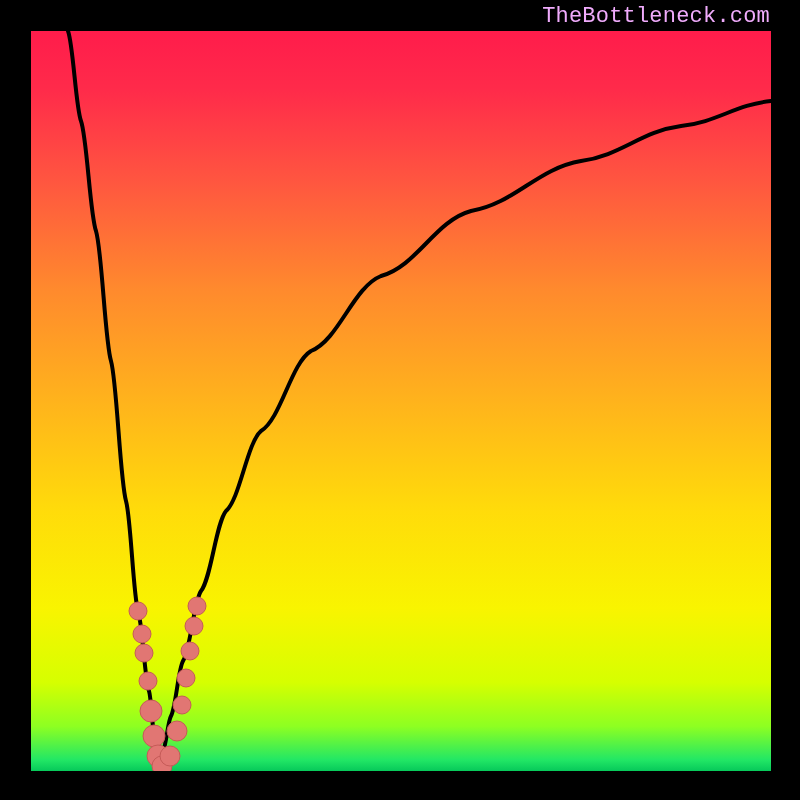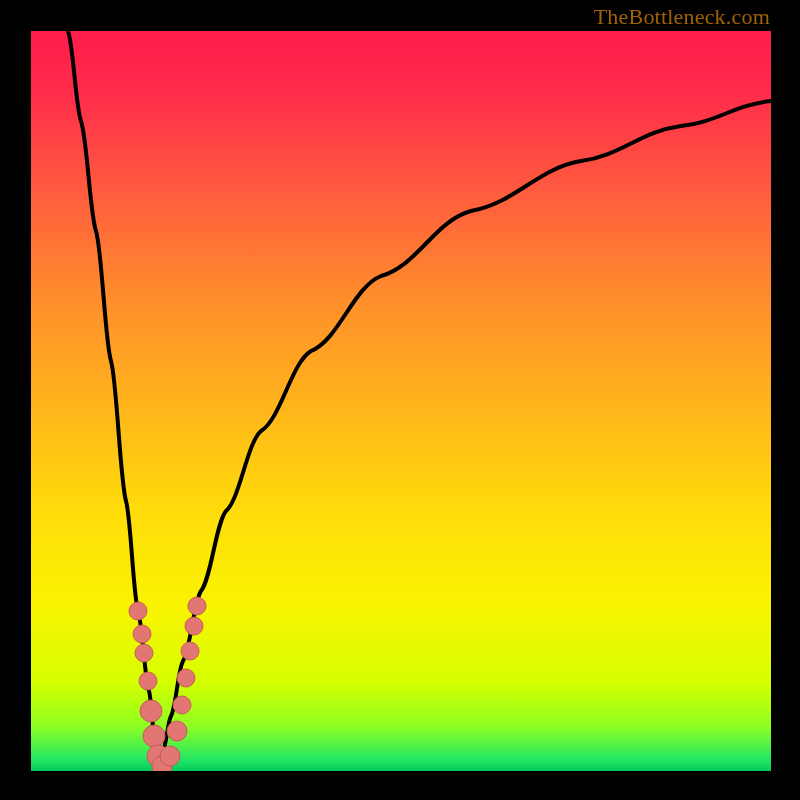--- a/index.html
+++ b/index.html
@@ -37,23 +37,23 @@
     position: absolute;
     left: 0;
     top: 0;
     width: 740px;
     height: 740px;
   }
   .watermark {
     position: absolute;
     top: 4px;
     right: 30px;
-    font-family: Liberation Serif, serif;
+    font-family: Liberation Mono, monospace;
     font-size: 22px;
-    color: #a16207;
+    color: #f0abfc;
     letter-spacing: 0.2px;
   }
 </style>
 </head>
 <body>
 
 <div class="frame">
   <div class="plot">
     <svg class="gradient" viewBox="0 0 740 740" preserveAspectRatio="none">
       <defs>

